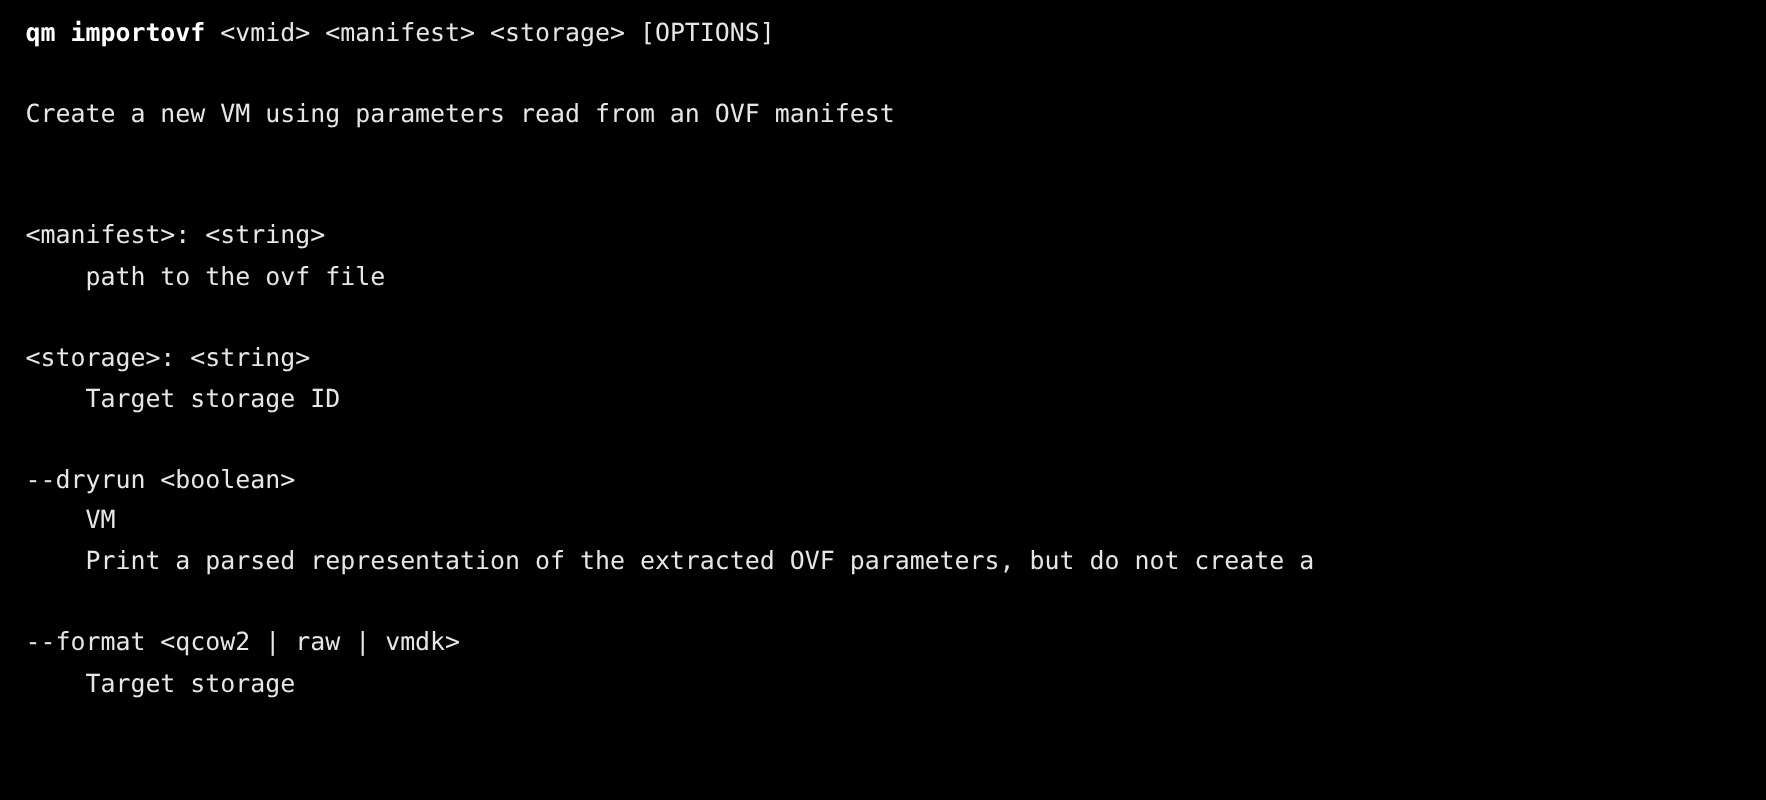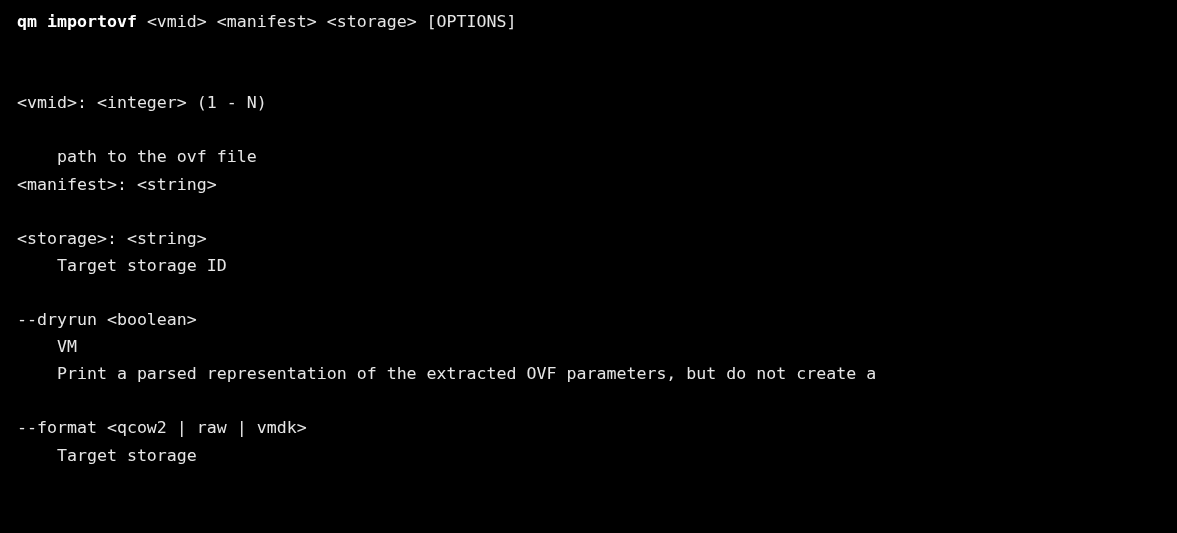--- a/index.html
+++ b/index.html
@@ -46,29 +46,29 @@
 </style>
 </head>
 <body>
 
 <div id="terminal">
 
   <div class="line"><span class="bold">qm importovf</span><span class="plain"> &lt;vmid&gt; &lt;manifest&gt; &lt;storage&gt; [OPTIONS]</span></div>
 
   <div class="line blank"></div>
 
+  <div class="line">Create a new VM using parameters read from an OVF manifest</div>
 
   <div class="line blank"></div>
 
-  <div class="line">&lt;vmid&gt;: &lt;integer&gt; (1 - N)</div>
 
   <div class="line blank"></div>
 
+  <div class="line">&lt;manifest&gt;: &lt;string&gt;</div>
   <div class="line">    path to the ovf file</div>
-  <div class="line">&lt;manifest&gt;: &lt;string&gt;</div>
 
   <div class="line blank"></div>
 
   <div class="line">&lt;storage&gt;: &lt;string&gt;</div>
   <div class="line">    Target storage ID</div>
 
   <div class="line blank"></div>
 
   <div class="line">--dryrun &lt;boolean&gt;</div>
   <div class="line">    VM</div>

